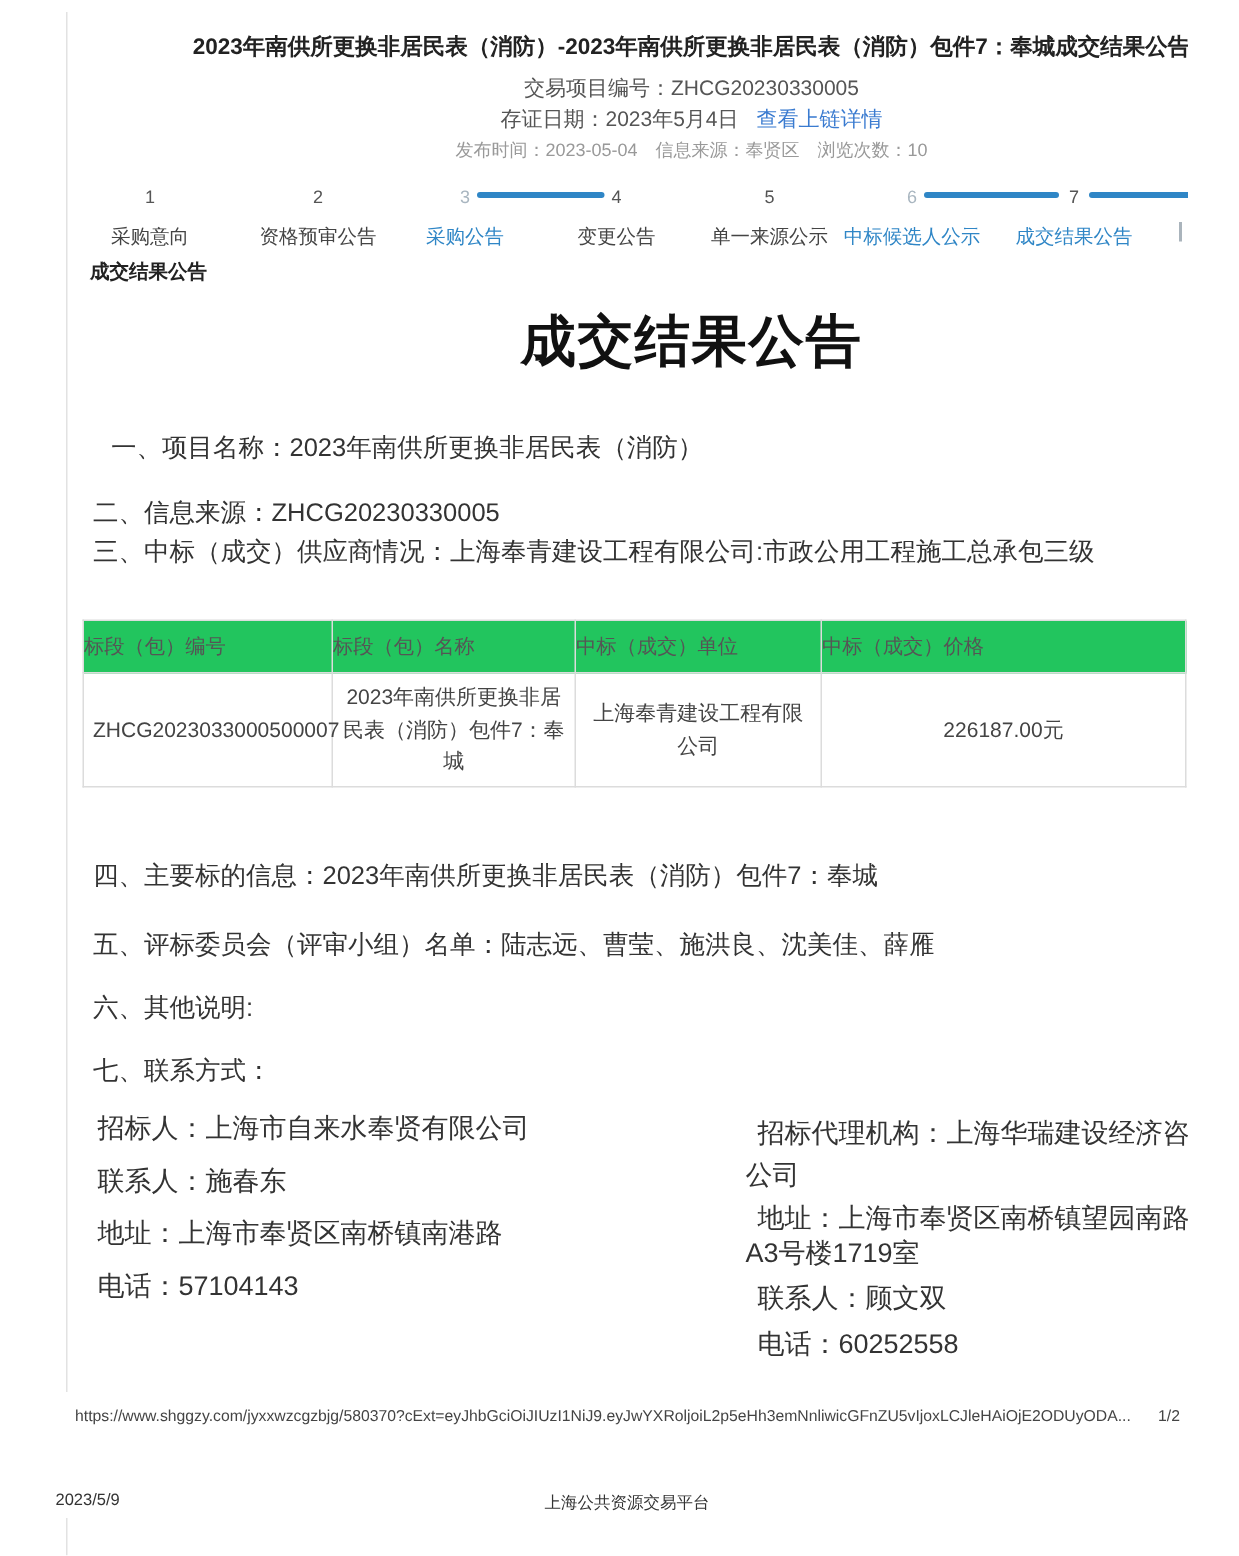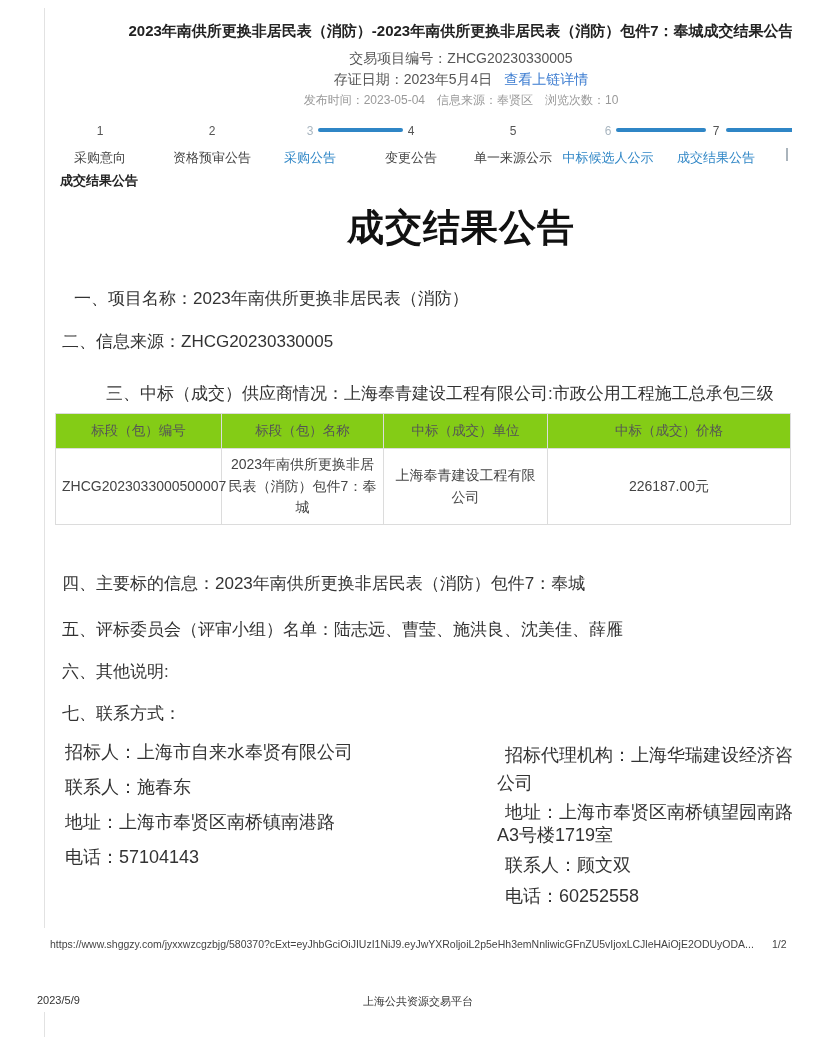--- a/index.html
+++ b/index.html
@@ -30,21 +30,21 @@
   .step.muted-num .step-num { color:#a9b6c0; }
   .step-line { position:absolute; top:128px; height:4px; border-radius:2px; background:#2f86c6; }
 
   .section-label { position:absolute; left:16px; top:172px; font-size:13px; font-weight:bold; color:#222; }
   .main-title { position:absolute; top:203px; width:100%; text-align:center; font-size:37px; font-weight:800; color:#111; letter-spacing:1px; }
 
   .item { position:absolute; left:18px; font-size:17px; color:#333; white-space:nowrap; }
 
   
   .result-table { position:absolute; left:11px; top:413px; width:735px; border-collapse:collapse; table-layout:fixed; }
-  .result-table th { height:35px; background:#84cc16; font-size:13.5px; font-weight:normal; color:#555; border:1px solid #dcdcdc; text-align:center; vertical-align:middle; }
+  .result-table th { height:35px; background:#22c55e; font-size:13.5px; font-weight:normal; color:#555; border:1px solid #dcdcdc; text-align:left; vertical-align:middle; }
   .result-table td { height:76px; font-size:14px; color:#444; border:1px solid #dcdcdc; text-align:center; vertical-align:middle; line-height:1.55; padding:4px 6px; }
 
   
   .contact-left { position:absolute; left:21px; top:741px; font-size:18px; color:#333; }
   .contact-left div { line-height:23px; margin-bottom:12px; white-space:nowrap; }
   .contact-right { position:absolute; left:453px; top:0; font-size:18px; color:#333; }
   .cr-line { position:absolute; white-space:nowrap; line-height:23px; width:420px; }
   .indent { padding-left:8px; }
   .clipped-sliver { position:absolute; left:742px; top:148px; width:3px; height:13px; border-left:2px solid #aab4bc; }
 
@@ -101,21 +101,21 @@
     <div class="step-line" style="left:274px; width:85px;"></div>
     <div class="step-line" style="left:572px; width:90px;"></div>
     <div class="step-line" style="left:682px; width:110px;"></div>
     <div class="clipped-sliver"></div>
 
     <div class="section-label">成交结果公告</div>
     <div class="main-title">成交结果公告</div>
 
     <div class="item" style="top:287px;margin-left:12px;">一、项目名称：2023年南供所更换非居民表（消防）</div>
     <div class="item" style="top:330px;">二、信息来源：ZHCG20230330005</div>
-    <div class="item" style="top:382px;margin-left:44px;">三、中标（成交）供应商情况：上海奉青建设工程有限公司:市政公用工程施工总承包三级</div>
+    <div class="item" style="top:356px;">三、中标（成交）供应商情况：上海奉青建设工程有限公司:市政公用工程施工总承包三级</div>
 
     <table class="result-table">
       <colgroup>
         <col style="width:166px">
           <col style="width:162px">
           <col style="width:164px">
           <col style="width:243px">
       </colgroup>
       <thead>
         <tr>

